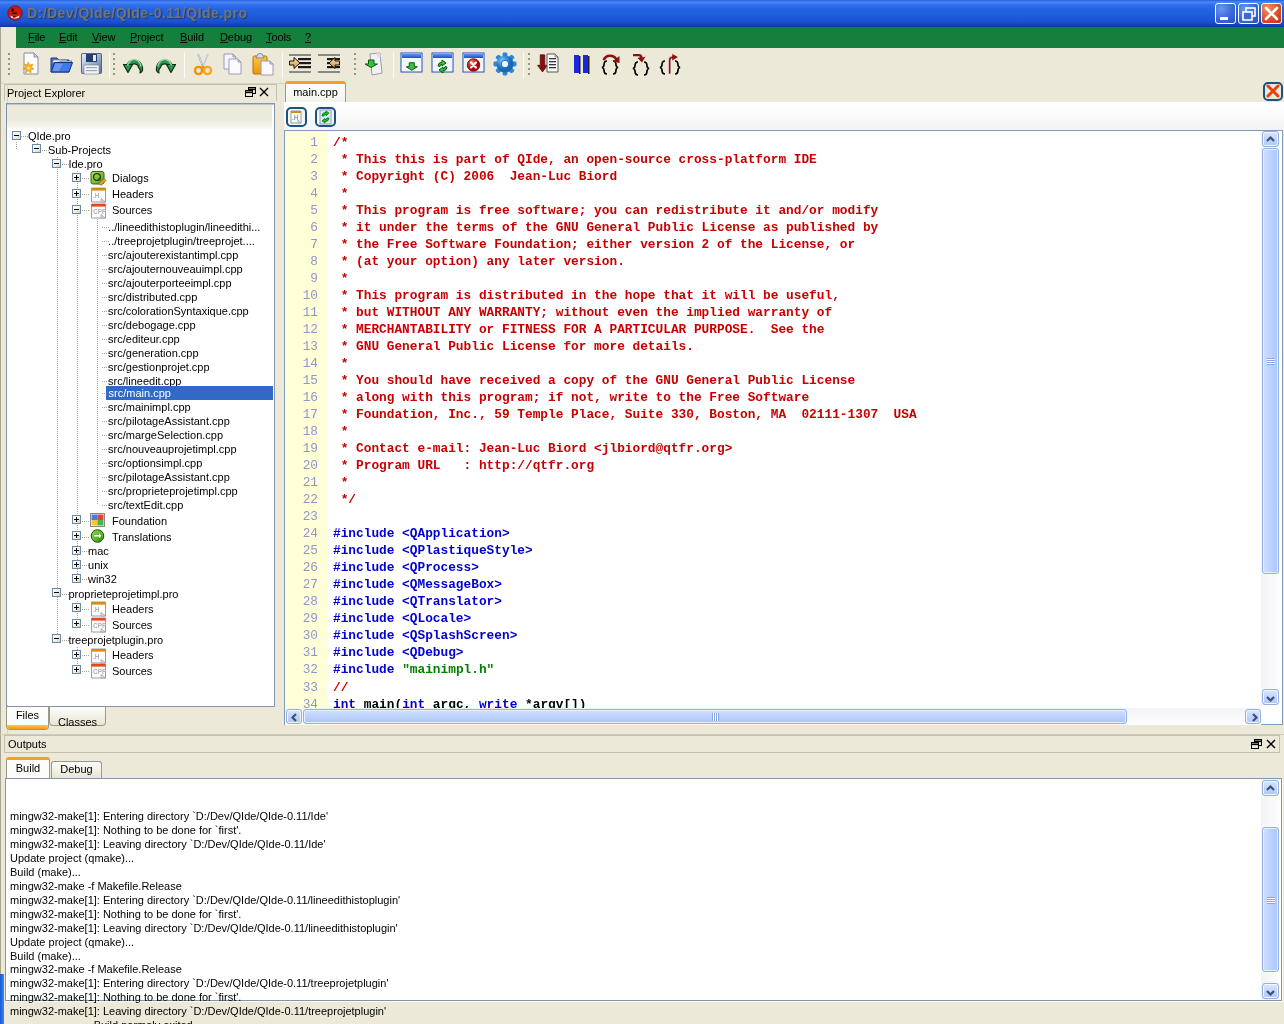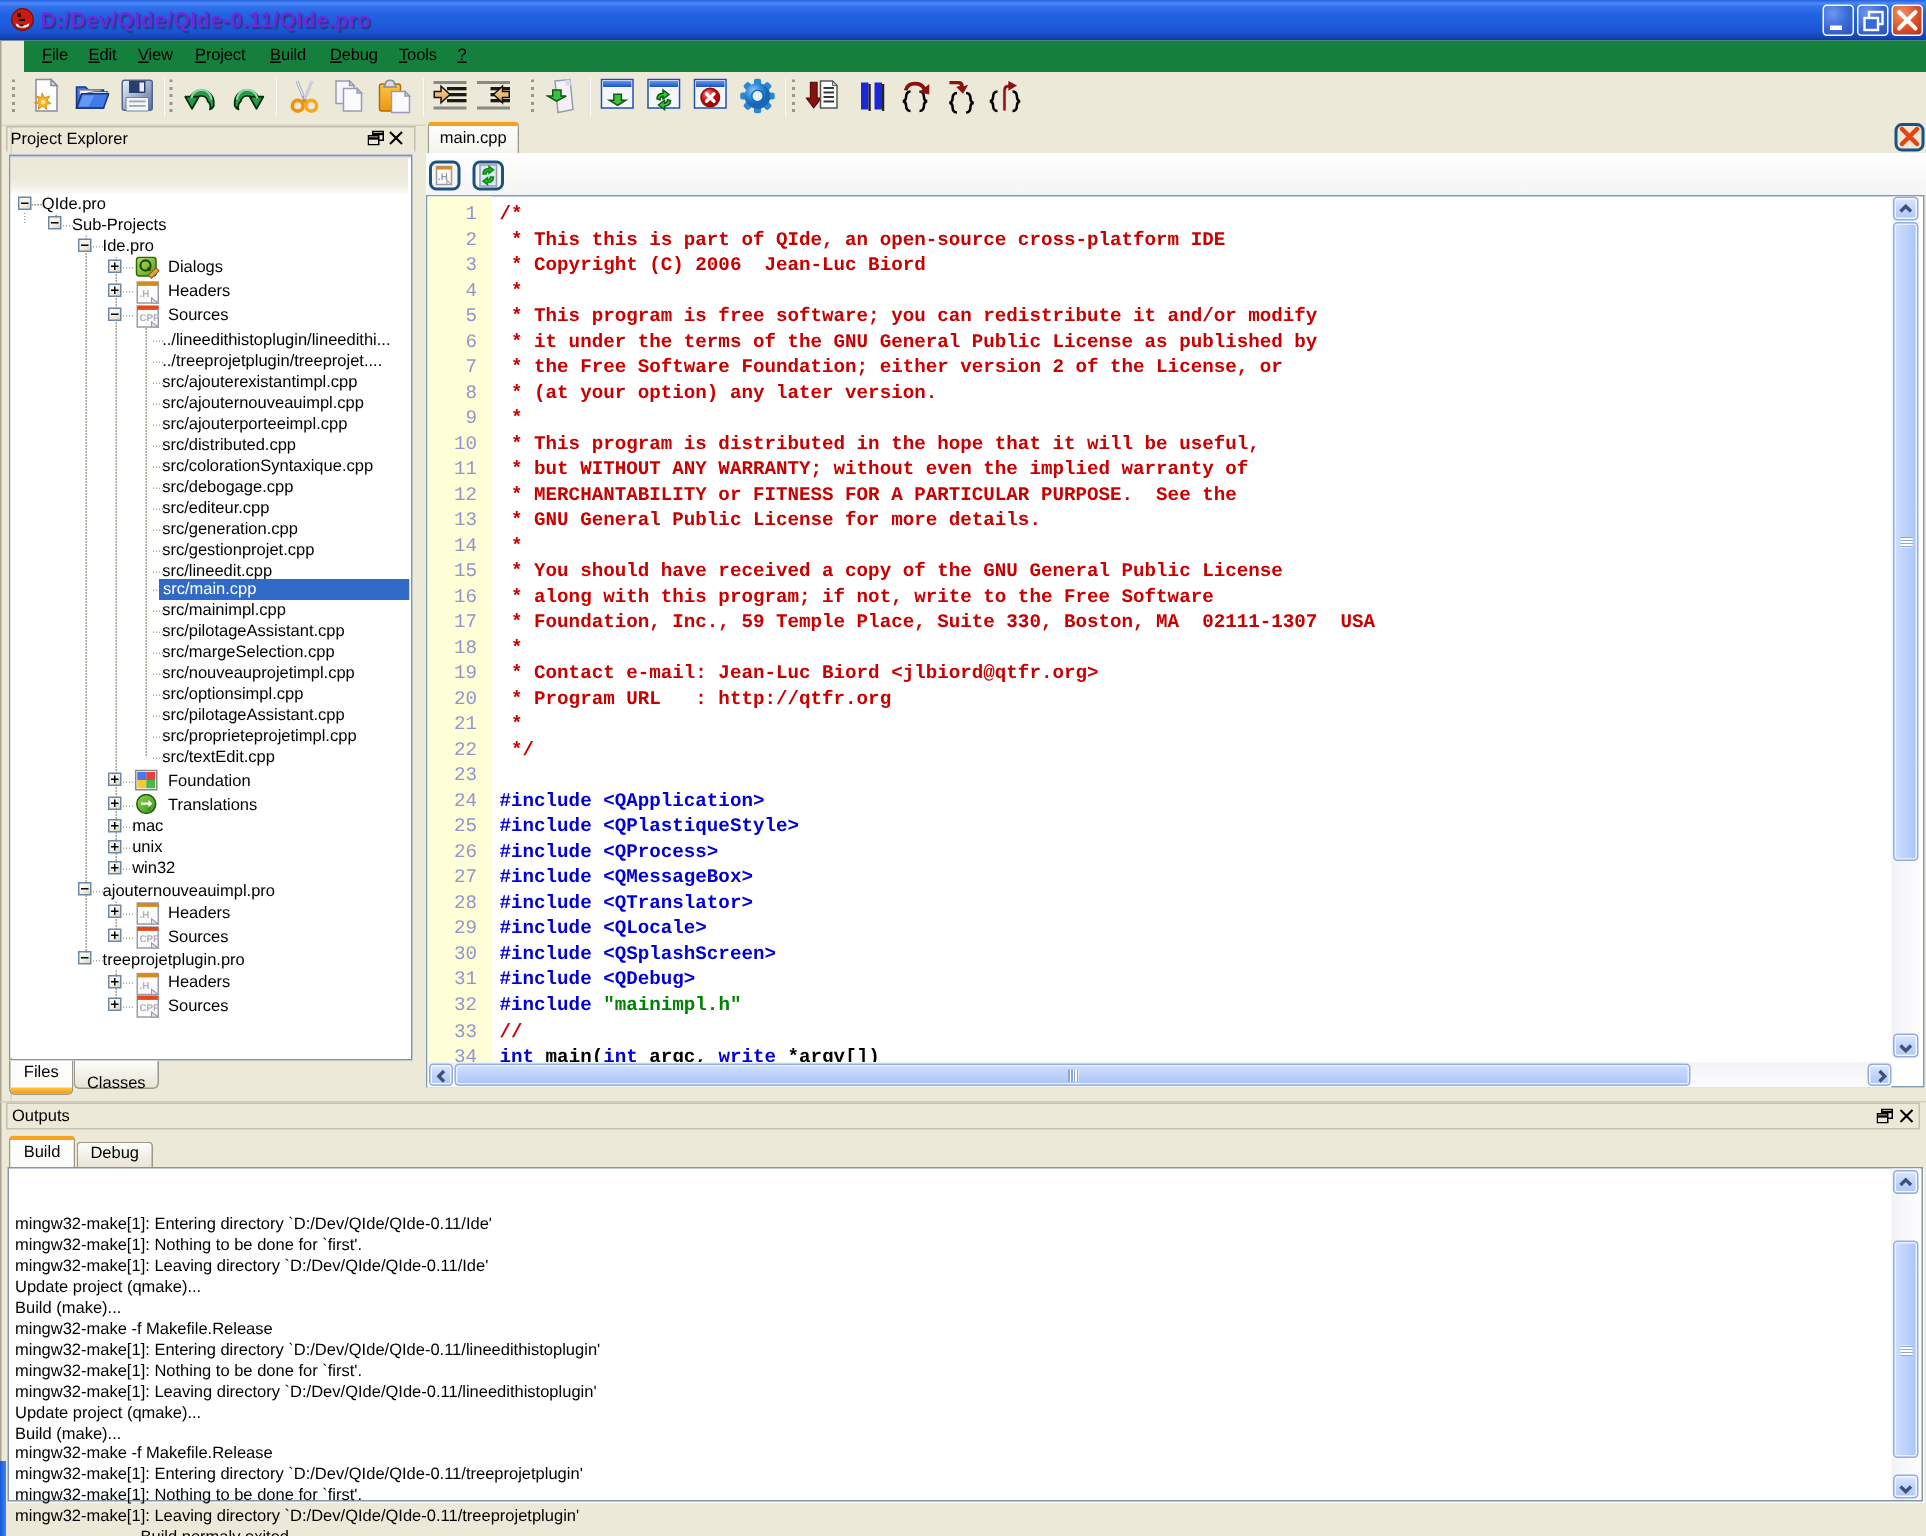--- a/index.html
+++ b/index.html
@@ -95,21 +95,21 @@
 <div class="abs" style="left:7px;top:5px">
     <svg width="16" height="16" viewBox="0 0 16 16" style="">
       <circle cx="8" cy="8" r="7.2" fill="#cc1a10"></circle>
       <circle cx="8" cy="8" r="7.2" fill="none" stroke="#7a0e06" stroke-width="0.8"></circle>
       <rect x="4.4" y="3.6" width="2.4" height="2.8" fill="#150000"></rect>
       <rect x="5.4" y="7.6" width="4.2" height="1.4" fill="#150000"></rect>
       <path d="M3.5 10.5 Q8 13.5 12.5 10.5 L12 12.5 Q8 14.6 4 12.5 Z" fill="#fff"></path>
       <rect x="6" y="11.4" width="2.6" height="1.2" fill="#150000"></rect>
     </svg>
   </div>
-<div class="abs ttext" style="left:27px;top:5px;color:#6d28d9;font-weight:bold;font-size:14px;letter-spacing:0.45px;text-shadow:1px 1px 1px #1a3d7a">D:/Dev/QIde/QIde-0.11/QIde.pro</div>
+<div class="abs ttext" style="left:27px;top:5px;color:#737373;font-weight:bold;font-size:14px;letter-spacing:0.45px;text-shadow:1px 1px 1px #1a3d7a">D:/Dev/QIde/QIde-0.11/QIde.pro</div>
 <div class="abs wbtn" id="btn-min">
     <svg width="19" height="19" viewBox="0 0 19 19" style="">
       <rect x="4" y="13" width="8" height="3" fill="#fff"></rect>
     </svg>
   </div>
 <div class="abs wbtn" id="btn-max">
     <svg width="19" height="19" viewBox="0 0 19 19" style="">
       <rect x="7" y="4" width="9" height="8" fill="none" stroke="#fff" stroke-width="1.6"></rect>
       <rect x="4" y="8" width="9" height="8" fill="#3a68d8" stroke="#fff" stroke-width="1.6"></rect>
     </svg>
@@ -567,21 +567,21 @@
     <div class="hline" style="left:74.6px;top:450px;width:7px"></div>
     <div class="texp plus" style="left:65.1px;top:444.5px">
       <i></i>
       <b></b>
     </div>
     <div class="trow" style="left:81.1px;top:443px">win32</div>
     <div class="hline" style="left:54.9px;top:464.5px;width:7px"></div>
     <div class="texp" style="left:45.4px;top:459.0px">
       <i></i>
     </div>
-    <div class="trow" style="left:61.4px;top:457.5px">ajouternouveauimpl.pro</div>
+    <div class="trow" style="left:61.4px;top:457.5px">proprieteprojetimpl.pro</div>
     <div class="hline" style="left:74.6px;top:479.5px;width:7px"></div>
     <div class="texp plus" style="left:65.1px;top:474.0px">
       <i></i>
       <b></b>
     </div>
     <div style="position:absolute;left:83.0px;top:472.0px">
       <svg width="17" height="16" viewBox="0 0 17 16" style="">
         <path d="M1.5 1 L15.5 1 L15.5 15 L11 15 L1.5 15 Z" fill="#fcfcfc" stroke="#9a9aa8"></path>
         <rect x="1.5" y="1" width="14" height="2.6" fill="#d88a18"></rect>
         <text x="3" y="11" font-size="6.5" font-weight="bold" fill="#b0b0bc" font-family="Liberation Sans,sans-serif">.H</text>

